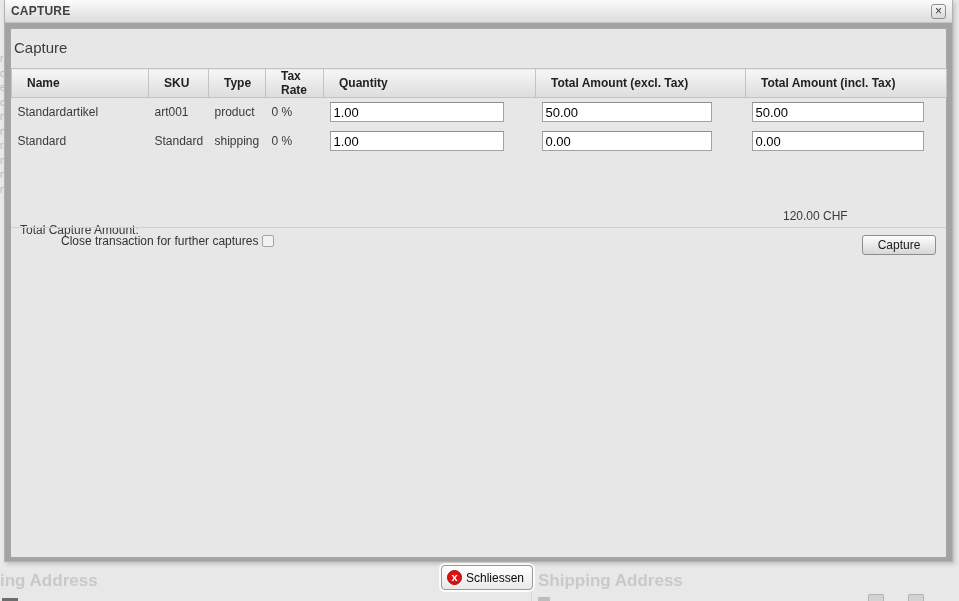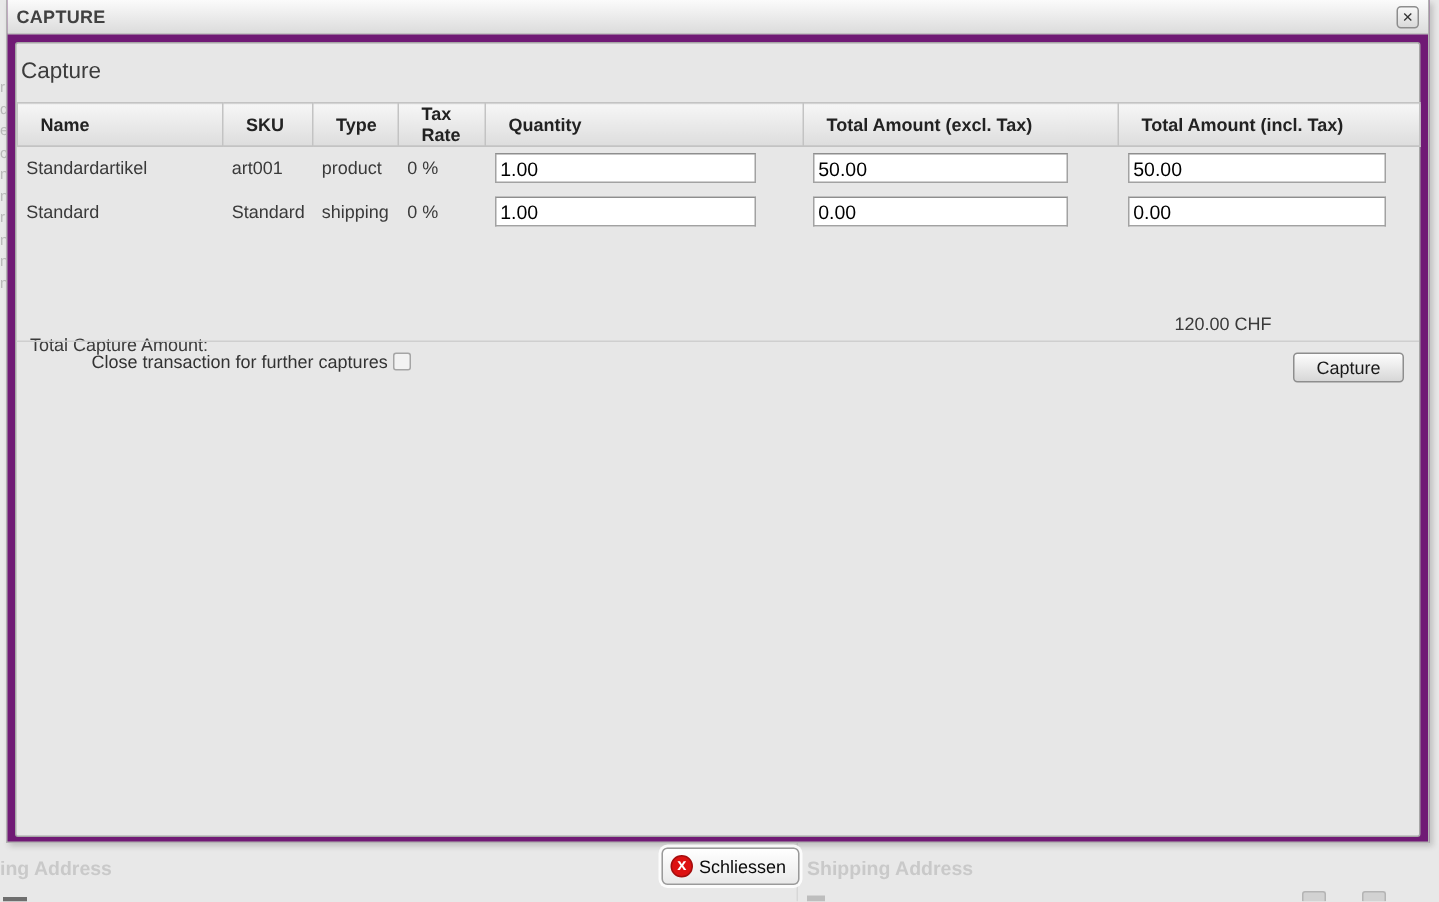--- a/index.html
+++ b/index.html
@@ -14,35 +14,35 @@
 
   
   .under-page { position:absolute; inset:0; background:#e9e9e9; }
   .edge-frags {
     position:absolute; left:0; top:52px; width:4px; overflow:hidden;
     font-size:10px; line-height:14.5px; color:#b9b9b9; white-space:pre-line;
   }
   .bottom-band { position:absolute; left:0; top:562px; width:959px; height:39px; background:#e8e8e8; }
   .band-divider { position:absolute; left:531px; top:562px; width:1px; height:39px; background:#d7d7d7; }
   .dim-heading {
-    position:absolute; top:571px; font-weight:bold; font-size:13px; color:#c9c9c9;
+    position:absolute; top:571px; font-weight:bold; font-size:17px; color:#c9c9c9;
   }
   .dim-heading.left { left:0; }
   .dim-heading.right { left:538px; }
   .frag { position:absolute; }
   .frag-dark-left { left:2px; top:598px; width:16px; height:3px; background:#6e6e6e; }
   .frag-gray-right { left:538px; top:597px; width:12px; height:4px; background:#bdbdbd; }
   .frag-btn { width:16px; height:7px; background:#d2d2d2; border:1px solid #b4b4b4; border-bottom:none; border-radius:2px 2px 0 0; top:594px; }
   .frag-btn.one { left:868px; }
   .frag-btn.two { left:908px; }
 
   
   .modal {
     position:absolute; left:4px; top:0; width:949px; height:562px;
-    background:#701a75;
+    background:#a3a3a3;
     border:1px solid #b2b2b2; border-top:none;
     box-shadow:2px 2px 4px rgba(0,0,0,0.18);
   }
   .modal-titlebar {
     position:absolute; left:0; top:0; right:0; height:23px;
     background:linear-gradient(#fbfbfb,#dcdcdc);
     border-bottom:1px solid #c3c3c3;
   }
   .modal-title {
     position:absolute; left:6px; top:4px;

